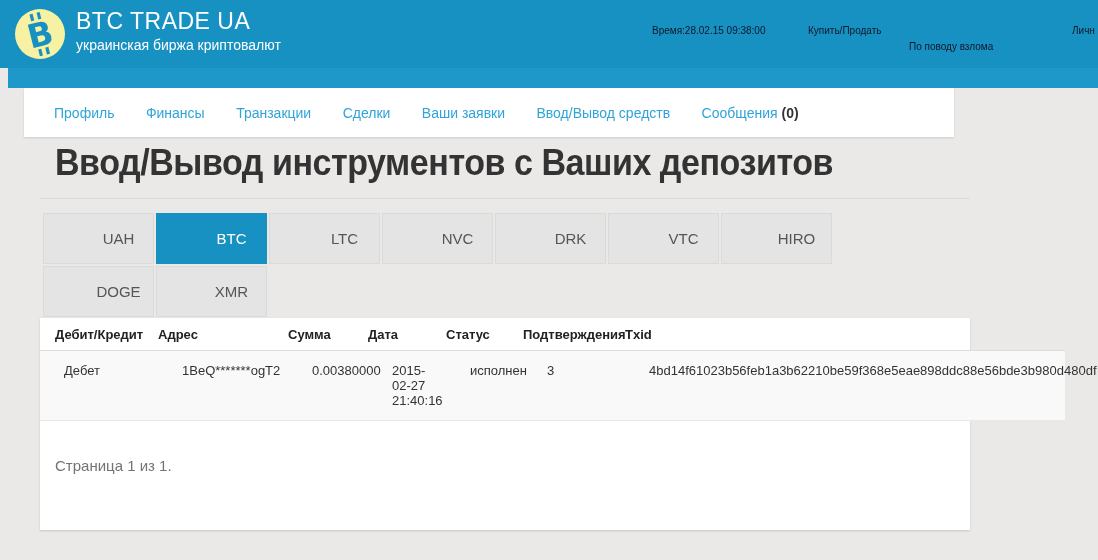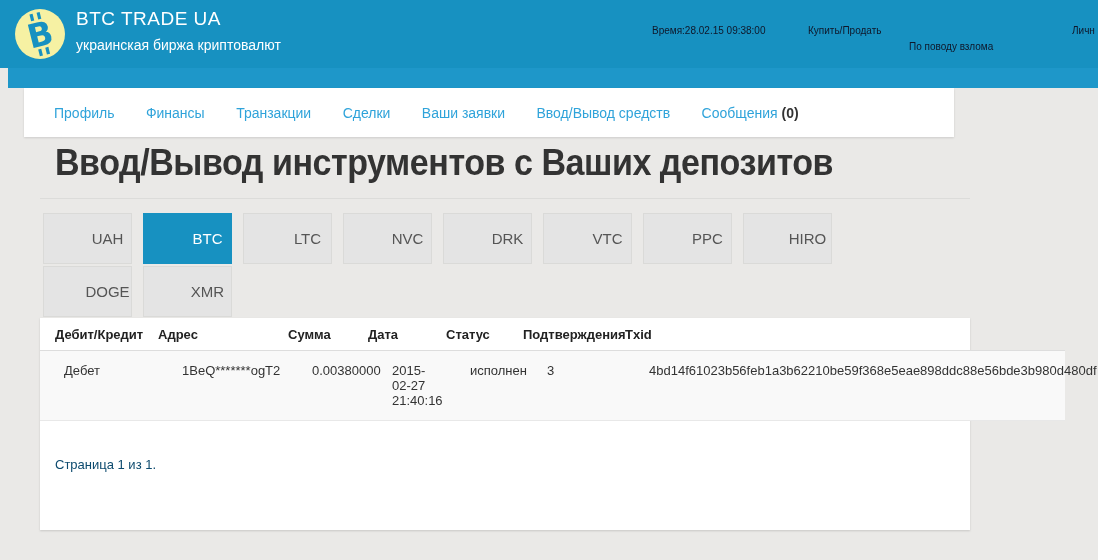--- a/index.html
+++ b/index.html
@@ -16,21 +16,21 @@
     position: absolute; left: 0; top: 0; width: 1098px; height: 68px;
     background: #1791c1;
   }
   .sub-strip {
     position: absolute; left: 8px; top: 68px; width: 1090px; height: 20px;
     background: #1e97c9;
   }
   .logo-circle { position: absolute; left: 15px; top: 9px; width: 50px; height: 50px; cursor: pointer; }
   .brand-title {
     position: absolute; left: 76px; top: 8px;
-    color: #fff; font-size: 19px; font-weight: 400; letter-spacing: 0.5px;
+    color: #fff; font-size: 23px; font-weight: 400; letter-spacing: 0.5px;
   }
   .brand-subtitle {
     position: absolute; left: 76px; top: 37px;
     color: #fff; font-size: 14px;
   }
   .hdr-item { position: absolute; top: 25px; color: #0f172a; font-size: 10px; white-space: nowrap; }
   .hdr-time { left: 652px; }
   .hdr-link { cursor: pointer; }
   .hdr-link-1 { left: 808px; }
   .hdr-link-2 { left: 909px; margin-top: 16px; }
@@ -59,21 +59,21 @@
     position: absolute; left: 40px; top: 198px; width: 930px; height: 1px;
     background: #dcdcda;
   }
 
   
   .tabs-wrap {
     position: absolute; left: 43px; top: 213px; width: 828px;
     display: flex; flex-wrap: wrap;
   }
   .tab {
-    width: 89px; height: 51px; margin: 0 11px 2px 0;
+    width: 111px; height: 51px; margin: 0 2px 2px 0;
     background: #e4e4e4; border: 1px solid #dadad8;
     color: #555; font-size: 15px;
     display: flex; align-items: center; justify-content: center;
     cursor: pointer;
     padding-left: 40px;
   }
   .tab.active { background: #1791c1; border-color: #1791c1; color: #fff; }
 
   
   .table-panel {
@@ -87,21 +87,21 @@
   }
   .tx-table th { font-weight: bold; color: #222; border-bottom: 1px solid #ddd; padding-top: 9px; }
   .tx-table td { color: #333; border-bottom: 1px solid #e8e8e8; padding-top: 12px; padding-bottom: 12px; height: 52px; }
   .tx-table th:first-child, .tx-table td:first-child { padding-left: 15px; }
   .tx-table tr.row-odd td { background: #f9f9f9; padding-left: 24px; }
   .col-type { width: 118px; } .col-addr { width: 130px; } .col-amount { width: 80px; }
   .col-date { width: 78px; } .col-status { width: 77px; } .col-conf { width: 102px; }
   .col-txid { width: 440px; }
 
   .pagination-text {
-    margin: 36px 0 0 15px; font-size: 13px; color: #0c4a6e;
+    margin: 36px 0 0 15px; font-size: 15px; color: #737373;
   }
 </style>
 </head>
 <body>
 
 <div class="app-header">
   <div class="logo-circle">
     <svg viewBox="0 0 50 50" width="50" height="50">
       <circle cx="25" cy="25" r="25" fill="#f6f1a3"></circle>
       <g transform="rotate(-14 25 25)" fill="#1791c1">
@@ -136,21 +136,20 @@
 <h1 class="page-title">Ввод/Вывод инструментов с Ваших депозитов</h1>
 <div class="title-divider"></div>
 
 <div class="tabs-wrap">
   <div class="tab">UAH</div>
   <div class="tab active">BTC</div>
   <div class="tab">LTC</div>
   <div class="tab">NVC</div>
   <div class="tab">DRK</div>
   <div class="tab">VTC</div>
-  <div class="tab">PPC</div>
   <div class="tab">HIRO</div>
   <div class="tab">DOGE</div>
   <div class="tab">XMR</div>
 </div>
 
 <div class="table-panel">
   <table class="tx-table">
     <colgroup>
       <col class="col-type">
         <col class="col-addr">

